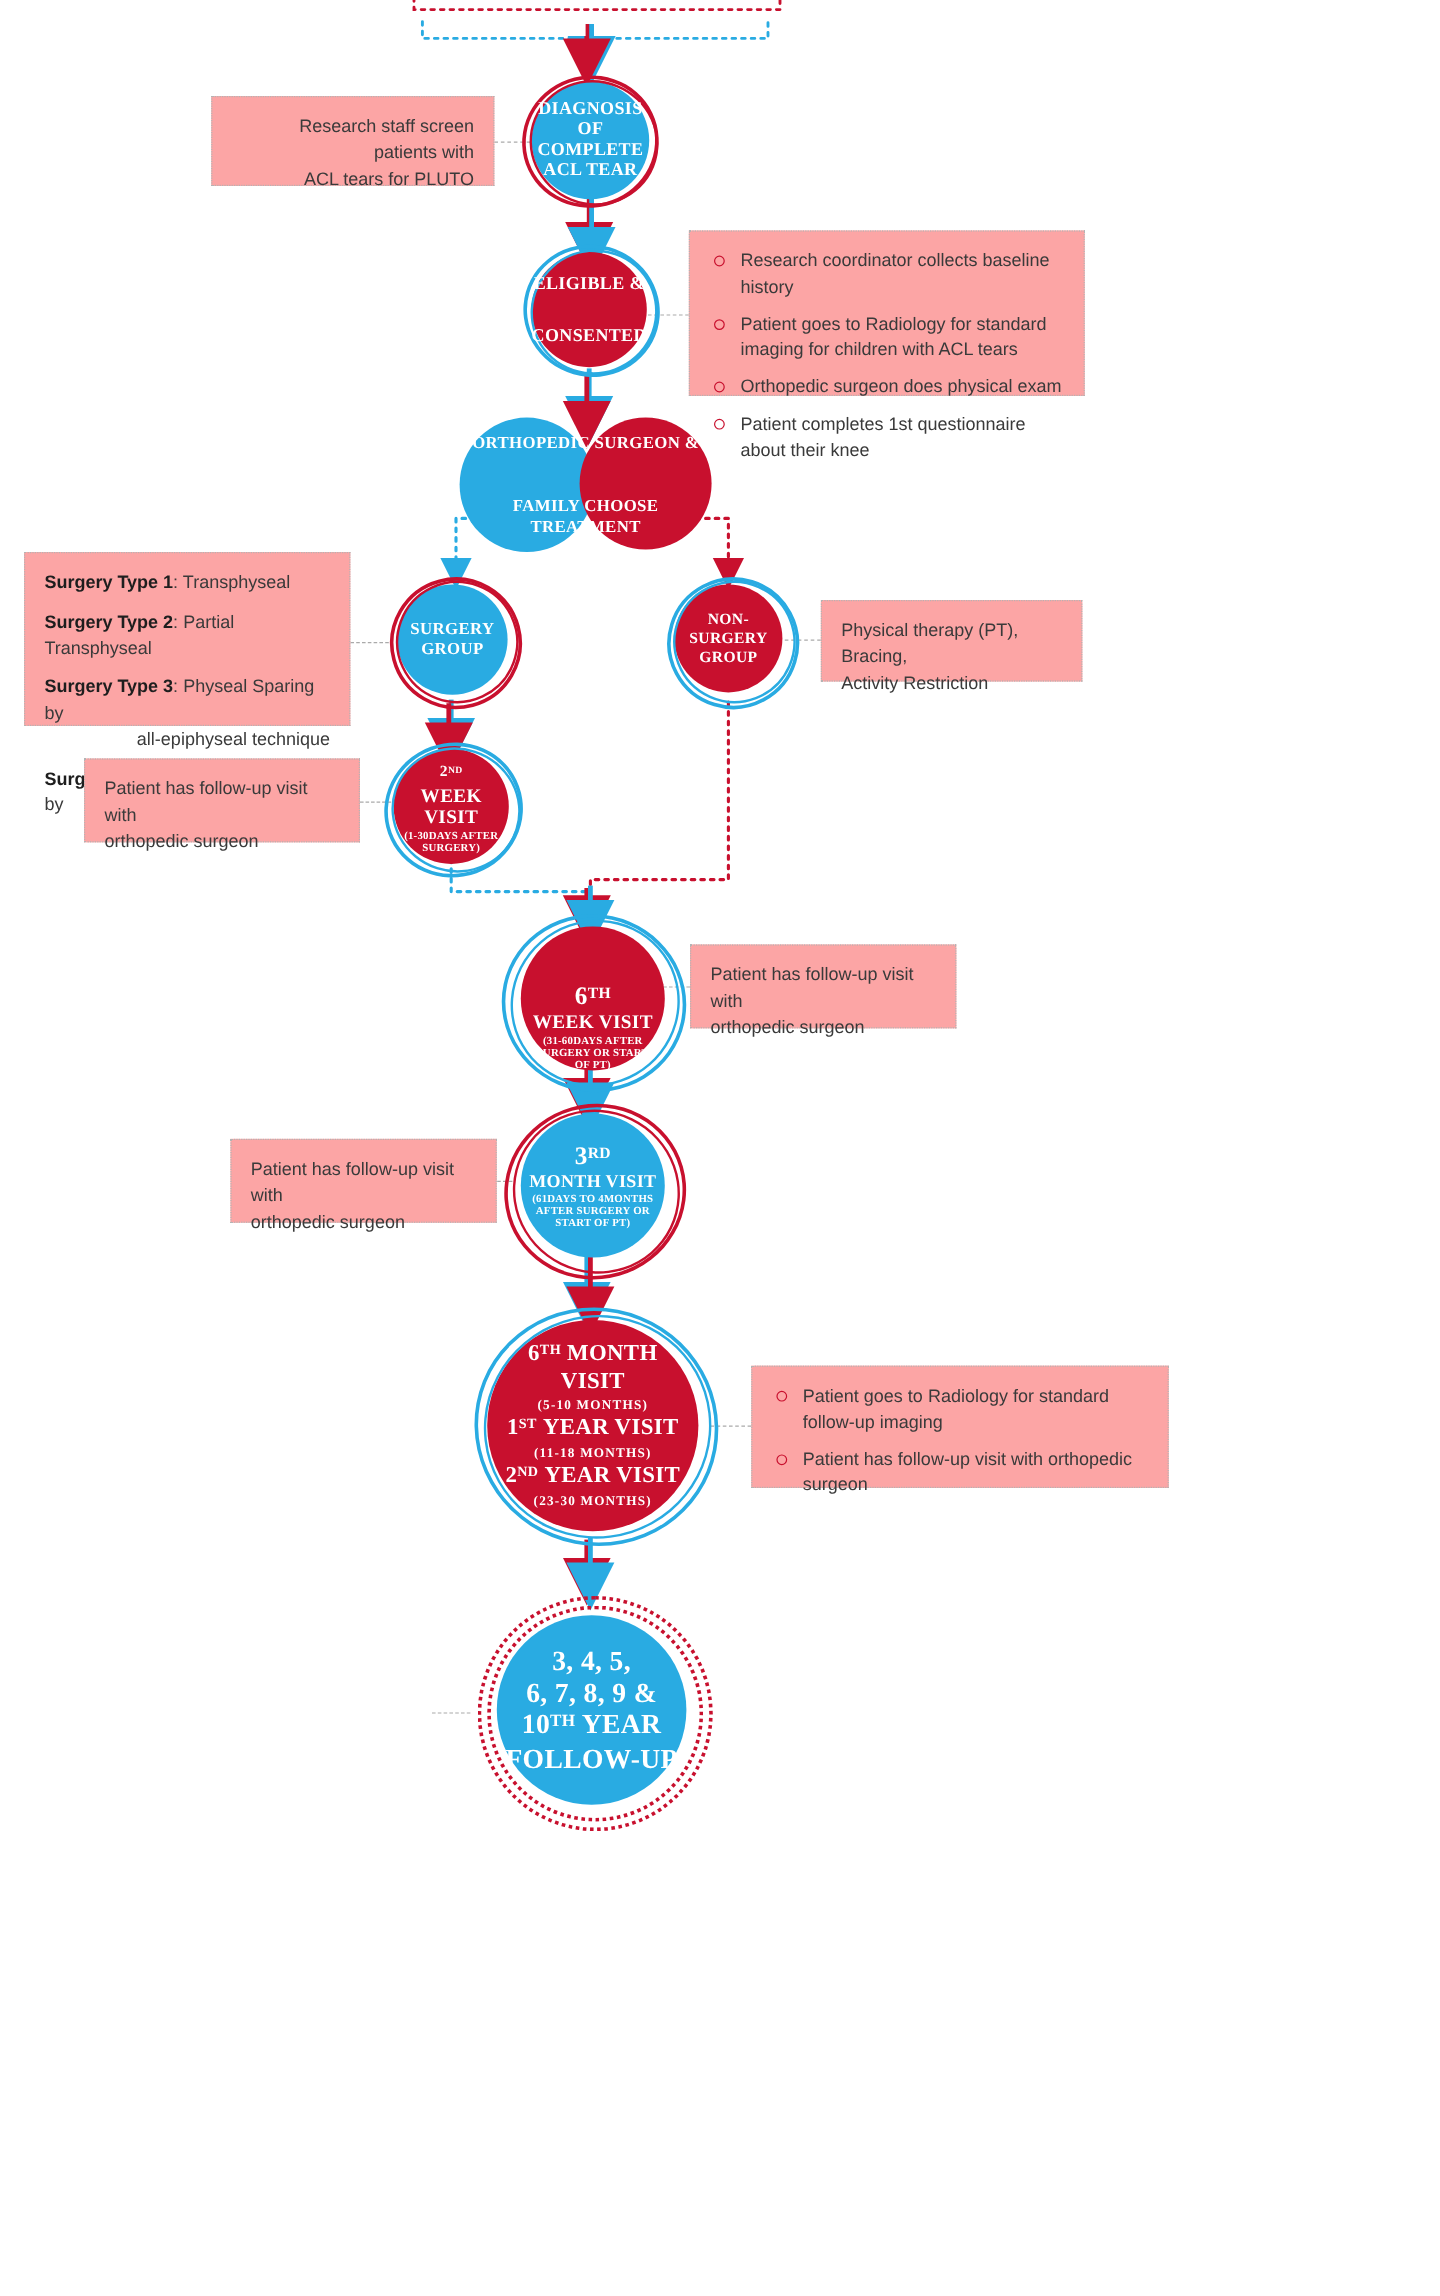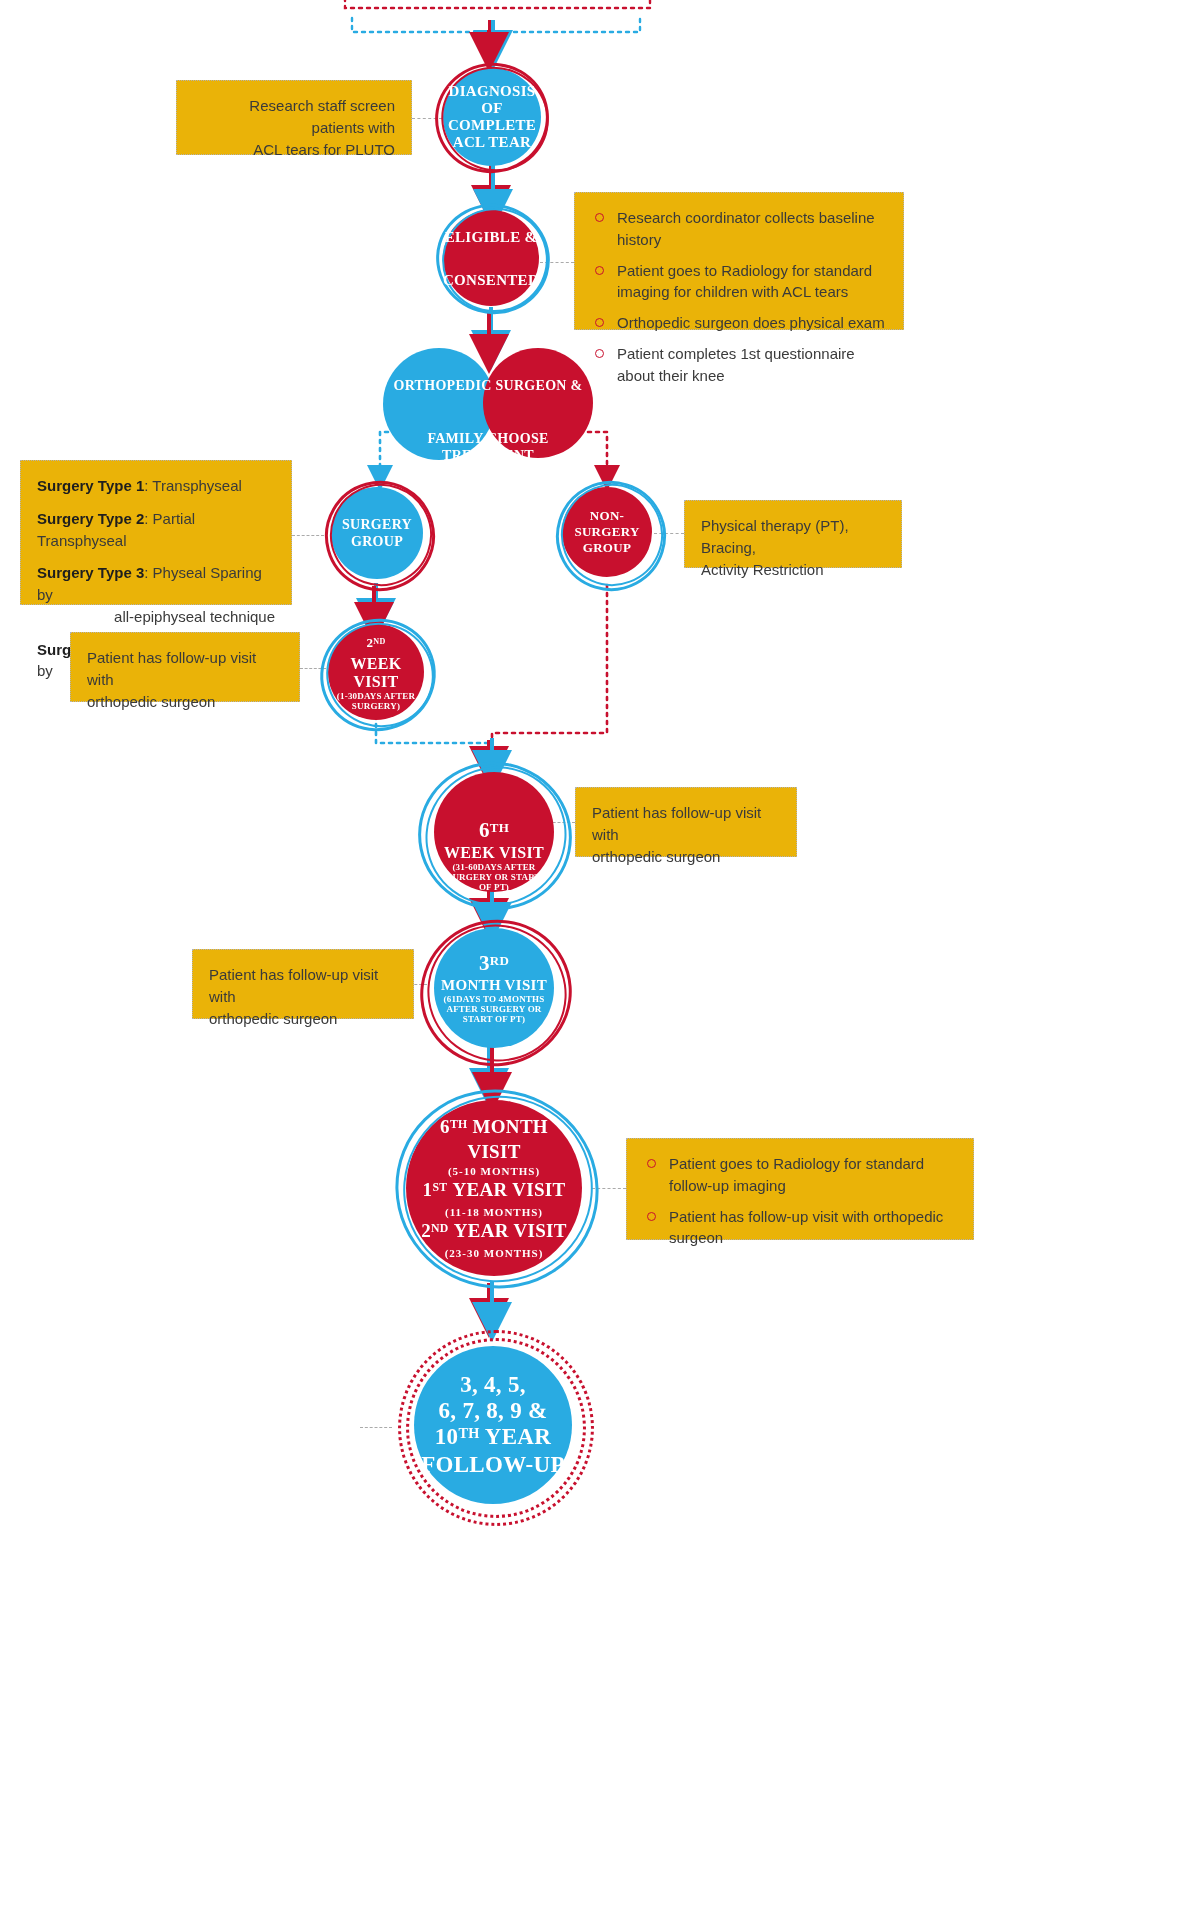--- a/index.html
+++ b/index.html
@@ -1,21 +1,21 @@
 <!DOCTYPE html>
 <html><head>
 <meta charset="utf-8">
 <style>
   html,body{margin:0;padding:0;background:#ffffff;}
   body{width:1200px;height:1913px;position:relative;font-family:"Liberation Sans",sans-serif;overflow:hidden;}
   #stage{position:absolute;left:0;top:0;width:1200px;height:1913px;}
 
   
   .callout{position:absolute;border:1px dotted #b4b4b4;box-sizing:border-box;
-           font-size:15px;line-height:1.45;color:#3a3a3a;padding:14px 16px;background:#eab308;}
+           font-size:15px;line-height:1.45;color:#3a3a3a;padding:14px 16px;background:#fca5a5;}
   .callout.right{text-align:right;}
   .bullets{list-style:none;margin:0;padding:0;}
   .bullets li{position:relative;padding-left:26px;margin:0 0 9px 0;}
   .bullets li:last-child{margin-bottom:0;}
   .bullets li:before{content:"";position:absolute;left:4px;top:6px;width:7px;height:7px;
                      border:1.4px solid #c8102e;border-radius:50%;}
   .legend-row{margin-bottom:11px;}
   .legend-row:last-child{margin-bottom:0;}
   .legend-row b{font-weight:bold;color:#1e1e1e;}
   .legend-sub{display:block;text-align:right;}
@@ -128,21 +128,21 @@
     <ul class="bullets">
       <li>Research coordinator collects baseline history</li>
       <li>Patient goes to Radiology for standard imaging for children with ACL tears</li>
       <li>Orthopedic surgeon does physical exam</li>
       <li>Patient completes 1st questionnaire about their knee</li>
     </ul>
   </div>
 
   <div class="node fill-blue" style="left:383px;top:348px;width:112px;height:112px;"></div>
   <div class="node fill-red" style="left:483px;top:348px;width:110px;height:110px;"></div>
-  <div class="node" style="left:383px;top:364px;width:210px;height:112px;background:transparent;">
+  <div class="node" style="left:383px;top:348px;width:210px;height:112px;background:transparent;">
     <div class="lbl">
       <div class="ttl" style="font-size:14px;line-height:17px;">ORTHOPEDIC SURGEON &amp;</div>
       <div class="ttl" style="font-size:14px;line-height:17px;margin-top:36px;">FAMILY CHOOSE TREATMENT</div>
     </div>
   </div>
 
   <div class="ring red" style="left:325px;top:481px;width:104px;height:104px;border-width:3px;transform:rotate(30deg);"></div>
   <div class="ring red" style="left:330px;top:484px;width:98px;height:98px;border-width:2px;transform:rotate(-25deg);"></div>
   <div class="node fill-blue" style="left:331px;top:487px;width:92px;height:92px;">
     <div class="lbl">

